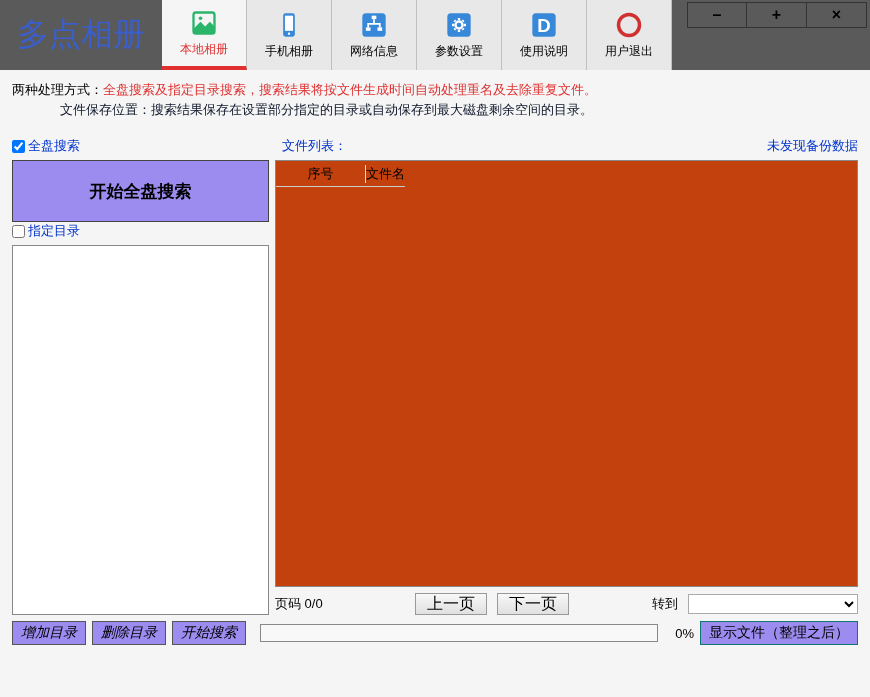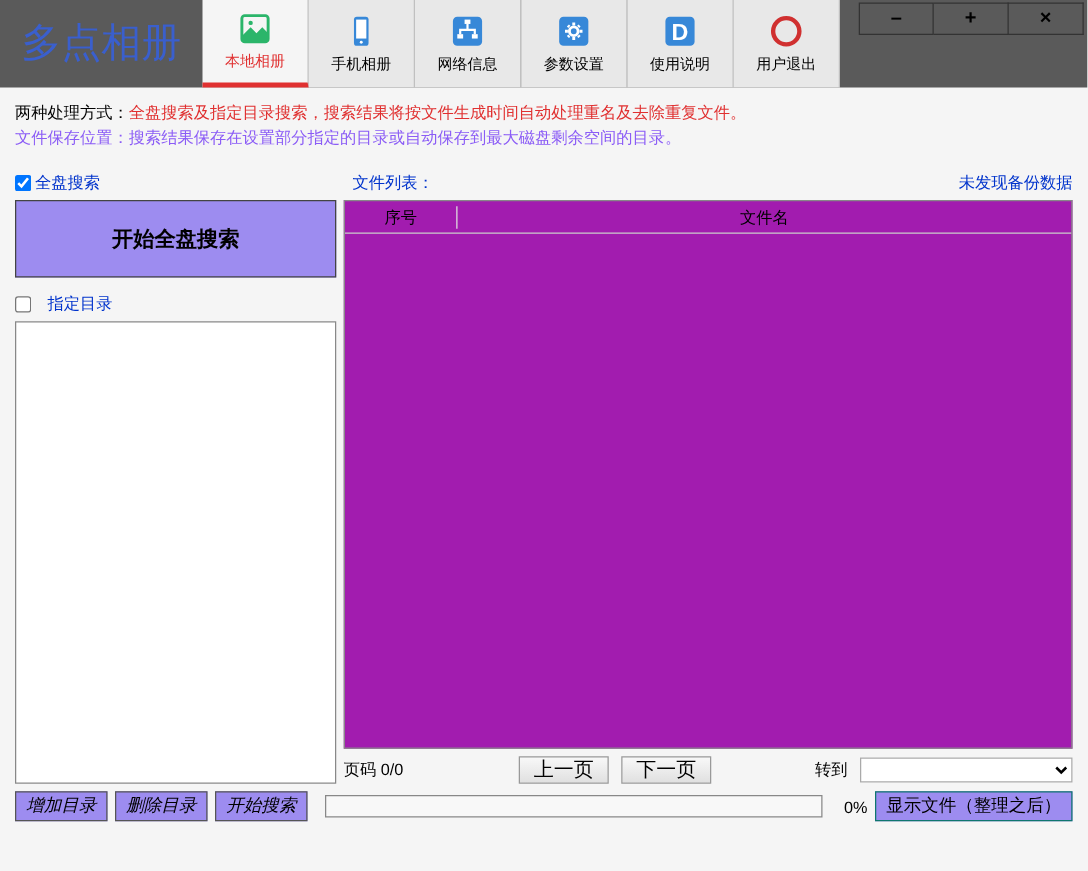--- a/index.html
+++ b/index.html
@@ -16,40 +16,40 @@
     
     .win-controls { margin-left: auto; display: flex; align-items: flex-start; padding-top: 2px; padding-right: 3px; }
     .win-btn { width: 60px; height: 26px; border: 1px solid #333; background: transparent; display: flex; align-items: center; justify-content: center; font-size: 16px; font-weight: bold; cursor: pointer; color: #000; }
     .win-btn + .win-btn { border-left: none; }
     
     .content { padding: 10px 12px; }
     
     .info-text { font-size: 13px; line-height: 1.5; }
     .info-line1 { color: #e03030; }
     .info-line1 .prefix { color: #000; }
-    .info-line2 { color: #8b5cf6; }
+    .info-line2 { color: #0f172a; margin-left: 48px; }
     
     .labels-row { display: flex; margin-top: 18px; font-size: 13px; color: #0033cc; align-items: center; }
     .full-search-check { display: flex; align-items: center; gap: 3px; width: 270px; }
     .full-search-check input { width: 13px; height: 13px; }
     .file-list-label { flex: 0 0 auto; }
     .backup-status { margin-left: auto; }
     
     .main-area { display: flex; gap: 6px; margin-top: 5px; }
     
     .left-panel { width: 257px; display: flex; flex-direction: column; }
     .big-search-btn { height: 62px; background: #9d8cf0; border: 1px solid #444; font-size: 17px; font-weight: bold; cursor: pointer; display: flex; align-items: center; justify-content: center; }
     
-    .dir-check { display: flex; align-items: center; gap: 13px; margin-top: 12px; font-size: 13px; color: #0033cc; }
+    .dir-check { display: flex; align-items: center; gap: 3px; margin-top: 0; font-size: 13px; color: #0033cc; }
     .dir-check input { width: 13px; height: 13px; }
     
     .dir-list { flex: 1; border: 1px solid #888; background: #fff; margin-top: 5px; min-height: 370px; }
     
     .right-panel { flex: 1; display: flex; flex-direction: column; }
-    .table-container { flex: 1; border: 1px solid #888; background: #a21caf; display: flex; flex-direction: column; }
+    .table-container { flex: 1; border: 1px solid #888; background: #c2410c; display: flex; flex-direction: row; }
     .table-header { display: flex; border-bottom: 1px solid #ccc; height: 26px; align-items: center; font-size: 13px; }
     .col-seq { width: 90px; text-align: center; border-right: 1px solid #e0e0e0; }
     .col-name { flex: 1; text-align: center; }
     .table-body { flex: 1; }
     
     .pager-row { display: flex; align-items: center; gap: 10px; margin-top: 6px; font-size: 13px; }
     .page-info { width: 130px; }
     .page-btn { width: 72px; height: 22px; background: linear-gradient(#f8f8f8,#e0e0e0); border: 1px solid #999; cursor: pointer; font-size: 16px; }
     .goto-label { margin-left: auto; }
     .goto-select { width: 170px; height: 20px; border: 1px solid #aaa; background: #fff; }

